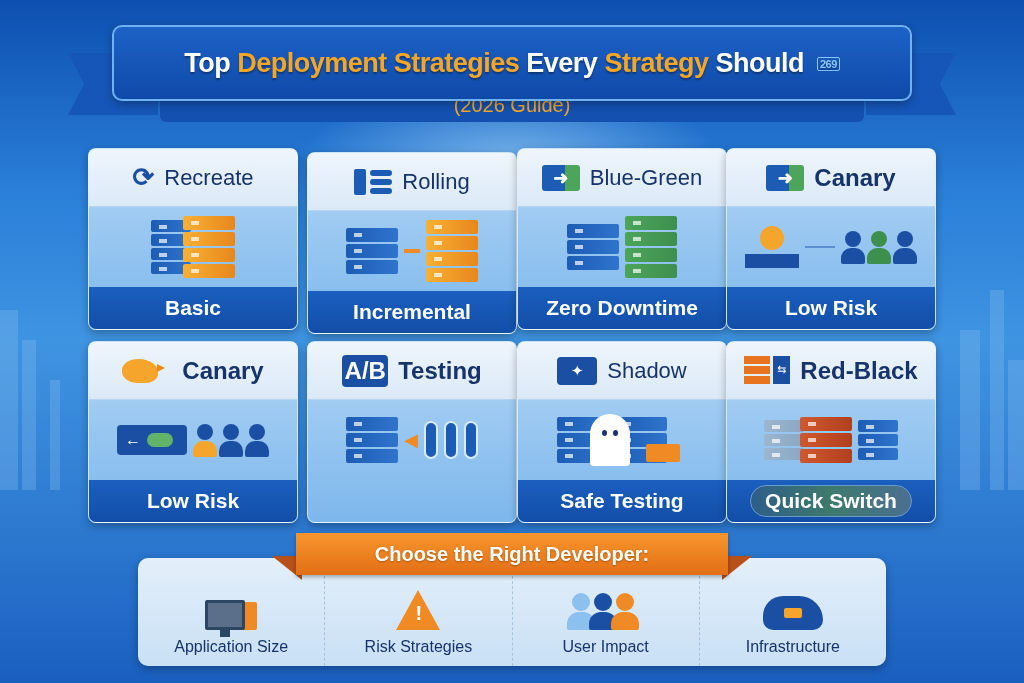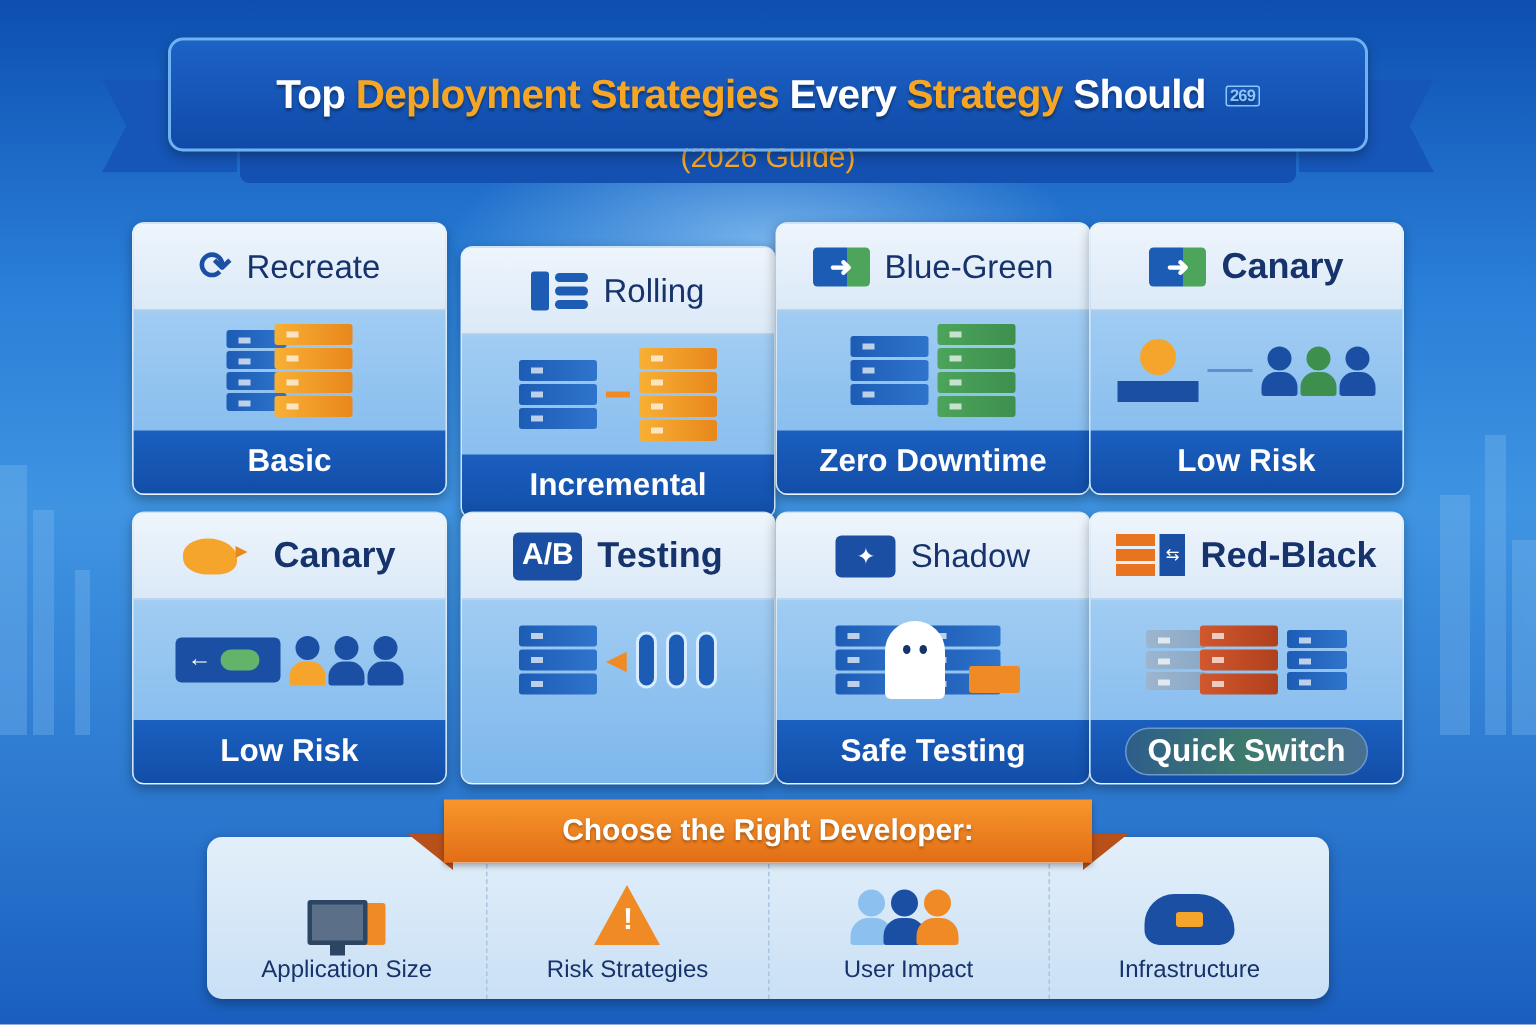--- a/index.html
+++ b/index.html
@@ -68,21 +68,21 @@
   .s-blue span { background: linear-gradient(90deg,#1d5cb5,#2f74cc); }
   .s-orange span { background: linear-gradient(90deg,#f8b034,#e8871c); }
   .s-green span { background: linear-gradient(90deg,#4ca55b,#3d8f4d); }
   .s-red span { background: linear-gradient(90deg,#d1582e,#b0401d); }
   .s-grey span { background: linear-gradient(90deg,#9db6cf,#8aa7c4); }
   .s-small span { width: 40px; height: 12px; }
 
   .ico-box { width: 38px; height: 26px; border-radius: 3px; display: inline-flex; align-items: center; justify-content: center;
              color: #fff; font-weight: bold; font-size: 18px; }
   .ico-bg { background: linear-gradient(90deg,#1d5cb5 0 60%,#4ca55b 60%); }
-  .ico-ab { background: #1b4fa3; width: 46px; height: 32px; font-size: 20px; border-radius: 4px; }
+  .ico-ab { background: #1b4fa3; width: 46px; height: 32px; font-size: 24px; border-radius: 4px; }
   .ico-rb { width: 46px; height: 30px; display: inline-flex; gap: 3px; }
   .ico-rb .bars { display:flex; flex-direction:column; gap:2px; }
   .ico-rb .bars i { display:block; width:26px; height:8px; background:#e8741f; }
   .ico-rb .blk { width:17px; height:28px; background:#1b4fa3; color:#fff; font-size:11px; display:flex; align-items:center; justify-content:center; }
   .ico-roll { display:inline-flex; gap:4px; align-items:center; }
   .ico-roll .a { width:12px; height:26px; background:#1d5cb5; border-radius:2px; }
   .ico-roll .b { display:flex; flex-direction:column; gap:3px; }
   .ico-roll .b i { display:block; width:22px; height:6px; background:#1d5cb5; border-radius:3px; }
   .ico-recreate { font-size: 26px; color: #1b4fa3; font-weight: bold; }
   .ico-bird { width: 36px; height: 24px; background: #f5a52c; border-radius: 50% 60% 40% 50%; position: relative; }
@@ -177,21 +177,21 @@
         <span></span>
         <span></span>
         <span></span>
       </div>
   </div>
   <div class="card-foot">
       <span class="card-tag">Basic</span>
     </div>
 </div>
 
-<div class="card" style="left:307px;top:164px">
+<div class="card" style="left:307px;top:152px">
   <div class="card-head">
     <span class="ico-roll">
         <span class="a"></span>
         <span class="b">
           <i></i>
           <i></i>
           <i></i>
         </span>
       </span>
     <span class="card-title">Rolling</span>

